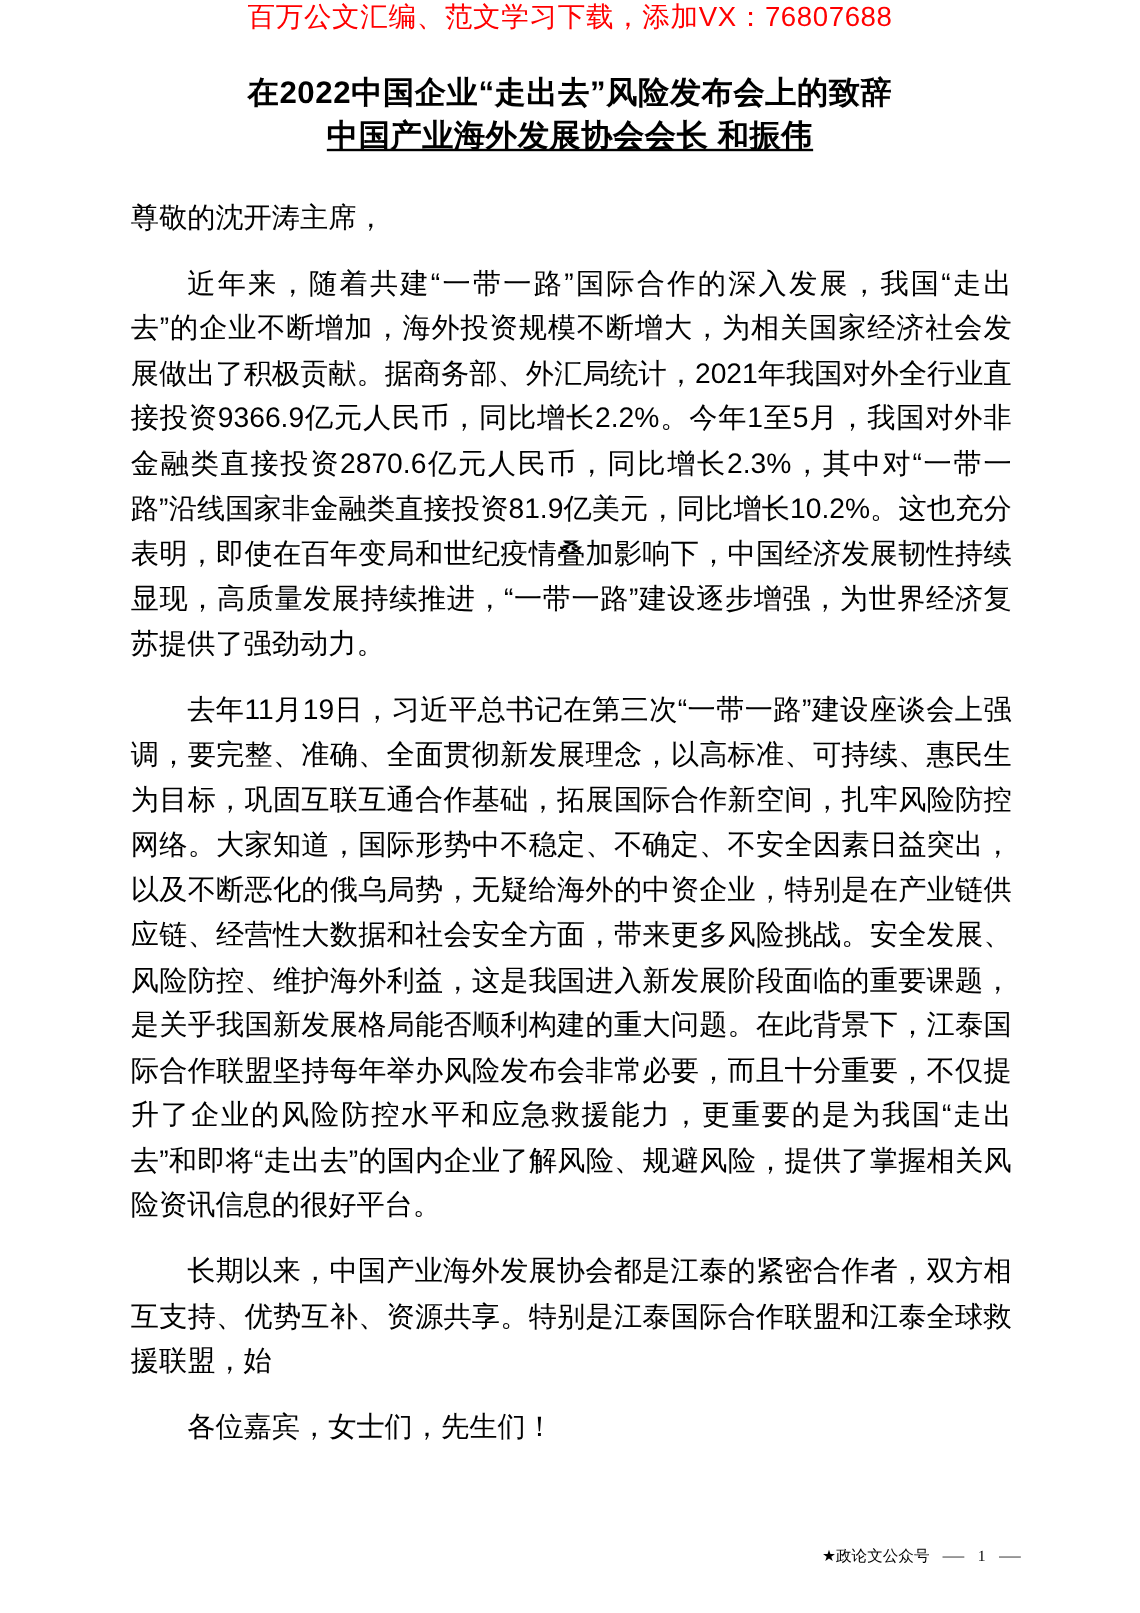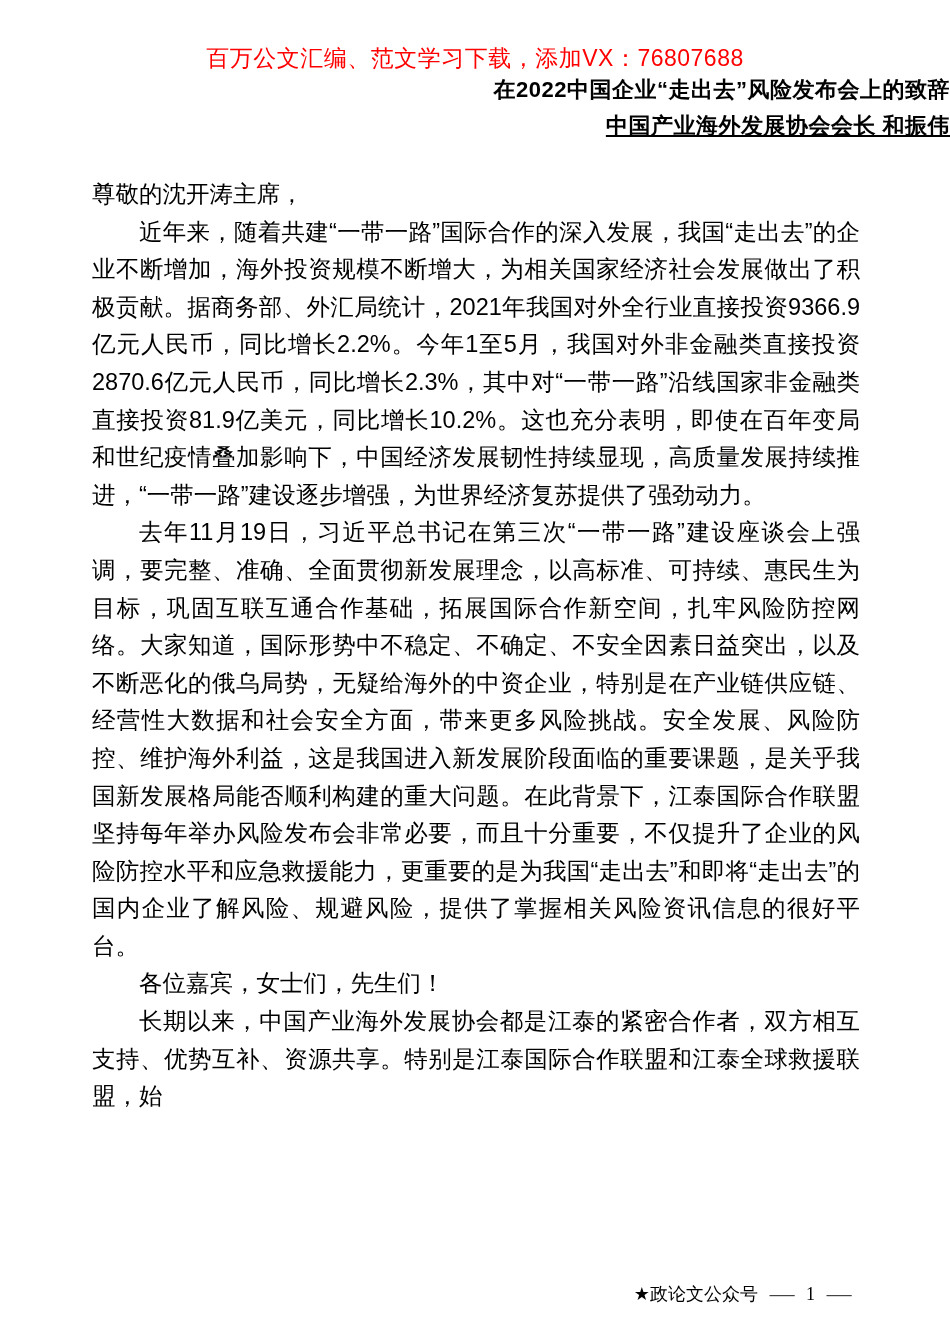--- a/index.html
+++ b/index.html
@@ -9,59 +9,59 @@
   }
   .page {
     position: relative;
     width: 950px;
     height: 1344px;
     margin: 0 auto;
     background: #ffffff;
     color: #000000;
     font-family: "Liberation Sans", "DejaVu Sans", sans-serif;
     box-sizing: border-box;
-    padding-top: 44px;
     overflow: hidden;
   }
   .notice {
     text-align: center;
     color: #ff0000;
     font-size: 23px;
     line-height: 28px;
     font-weight: 400;
     letter-spacing: 0.5px;
   }
   .heading {
-    text-align: right;
+    margin-top: 31px;
+    text-align: center;
     font-weight: 700;
-    font-size: 22px;
+    font-size: 26px;
     line-height: 36px;
   }
   .heading .title { letter-spacing: 0.5px; }
   .heading .subtitle { letter-spacing: 0.5px; text-decoration: underline; }
   .heading .dateline { letter-spacing: 1px; }
   .doc-body {
     margin: 32px 90px 0 92px;
     font-size: 23.5px;
     line-height: 37.6px;
     text-align: justify;
     font-weight: 400;
   }
   .doc-body p {
-    margin: 0;
+    margin: 17px;
     padding: 0;
   }
   .doc-body p.para {
     text-indent: 2em;
   }
   .footer {
     position: absolute;
     right: 92px;
     bottom: 38px;
-    font-size: 18px;
+    font-size: 13px;
     color: #000000;
     white-space: nowrap;
   }
   .footer .dash {
     display: inline-block;
     margin: 0 10px;
     color: #444444;
     transform: scaleX(1.4);
   }
   .footer .pagenum {
@@ -78,22 +78,22 @@
 
   <div class="heading">
     <div class="title">在2022中国企业“走出去”风险发布会上的致辞</div>
     <div class="subtitle">中国产业海外发展协会会长 和振伟</div>
   </div>
 
   <div class="doc-body">
     <p class="salutation">尊敬的沈开涛主席，</p>
     <p class="para">近年来，随着共建“一带一路”国际合作的深入发展，我国“走出去”的企业不断增加，海外投资规模不断增大，为相关国家经济社会发展做出了积极贡献。据商务部、外汇局统计，2021年我国对外全行业直接投资9366.9亿元人民币，同比增长2.2%。今年1至5月，我国对外非金融类直接投资2870.6亿元人民币，同比增长2.3%，其中对“一带一路”沿线国家非金融类直接投资81.9亿美元，同比增长10.2%。这也充分表明，即使在百年变局和世纪疫情叠加影响下，中国经济发展韧性持续显现，高质量发展持续推进，“一带一路”建设逐步增强，为世界经济复苏提供了强劲动力。</p>
     <p class="para">去年11月19日，习近平总书记在第三次“一带一路”建设座谈会上强调，要完整、准确、全面贯彻新发展理念，以高标准、可持续、惠民生为目标，巩固互联互通合作基础，拓展国际合作新空间，扎牢风险防控网络。大家知道，国际形势中不稳定、不确定、不安全因素日益突出，以及不断恶化的俄乌局势，无疑给海外的中资企业，特别是在产业链供应链、经营性大数据和社会安全方面，带来更多风险挑战。安全发展、风险防控、维护海外利益，这是我国进入新发展阶段面临的重要课题，是关乎我国新发展格局能否顺利构建的重大问题。在此背景下，江泰国际合作联盟坚持每年举办风险发布会非常必要，而且十分重要，不仅提升了企业的风险防控水平和应急救援能力，更重要的是为我国“走出去”和即将“走出去”的国内企业了解风险、规避风险，提供了掌握相关风险资讯信息的很好平台。</p>
+    <p class="para">长期以来，中国产业海外发展协会都是江泰的紧密合作者，双方相互支持、优势互补、资源共享。特别是江泰国际合作联盟和江泰全球救援联盟，始</p>
     <p class="para">各位嘉宾，女士们，先生们！</p>
-    <p class="para">长期以来，中国产业海外发展协会都是江泰的紧密合作者，双方相互支持、优势互补、资源共享。特别是江泰国际合作联盟和江泰全球救援联盟，始</p>
   </div>
 
   <div class="footer">
     <span class="brand">★政论文公众号</span>
     <span class="dash">—</span>
     <span class="pagenum">1</span>
     <span class="dash">—</span>
   </div>
 
 </div>

